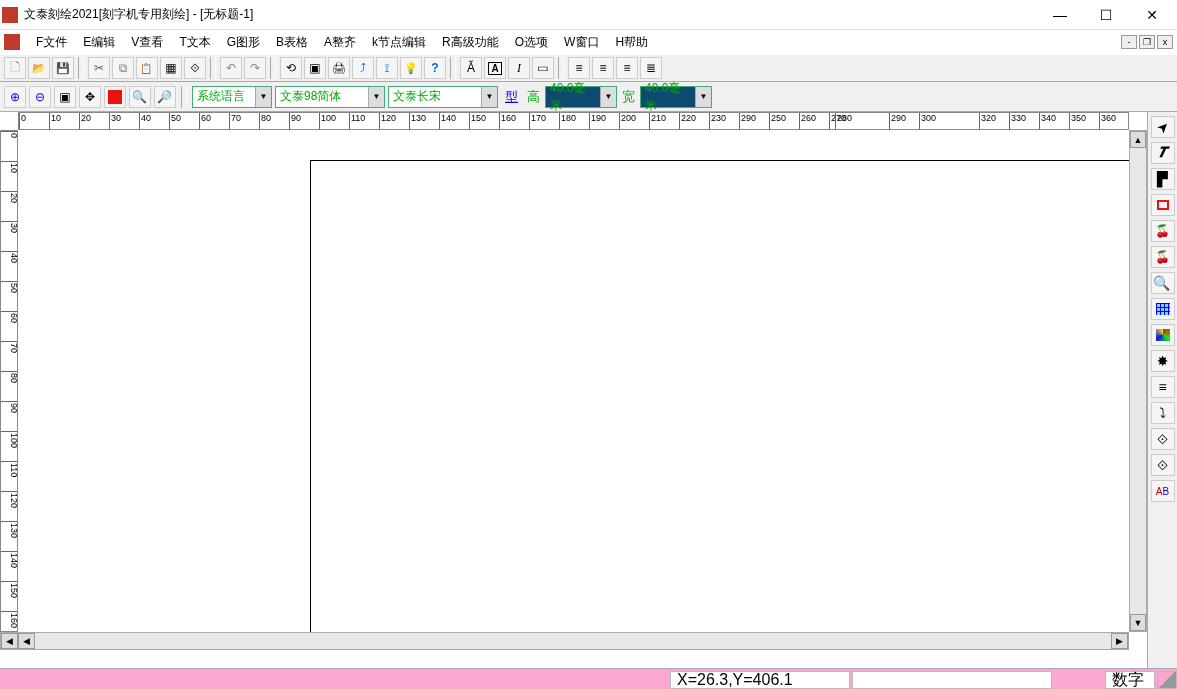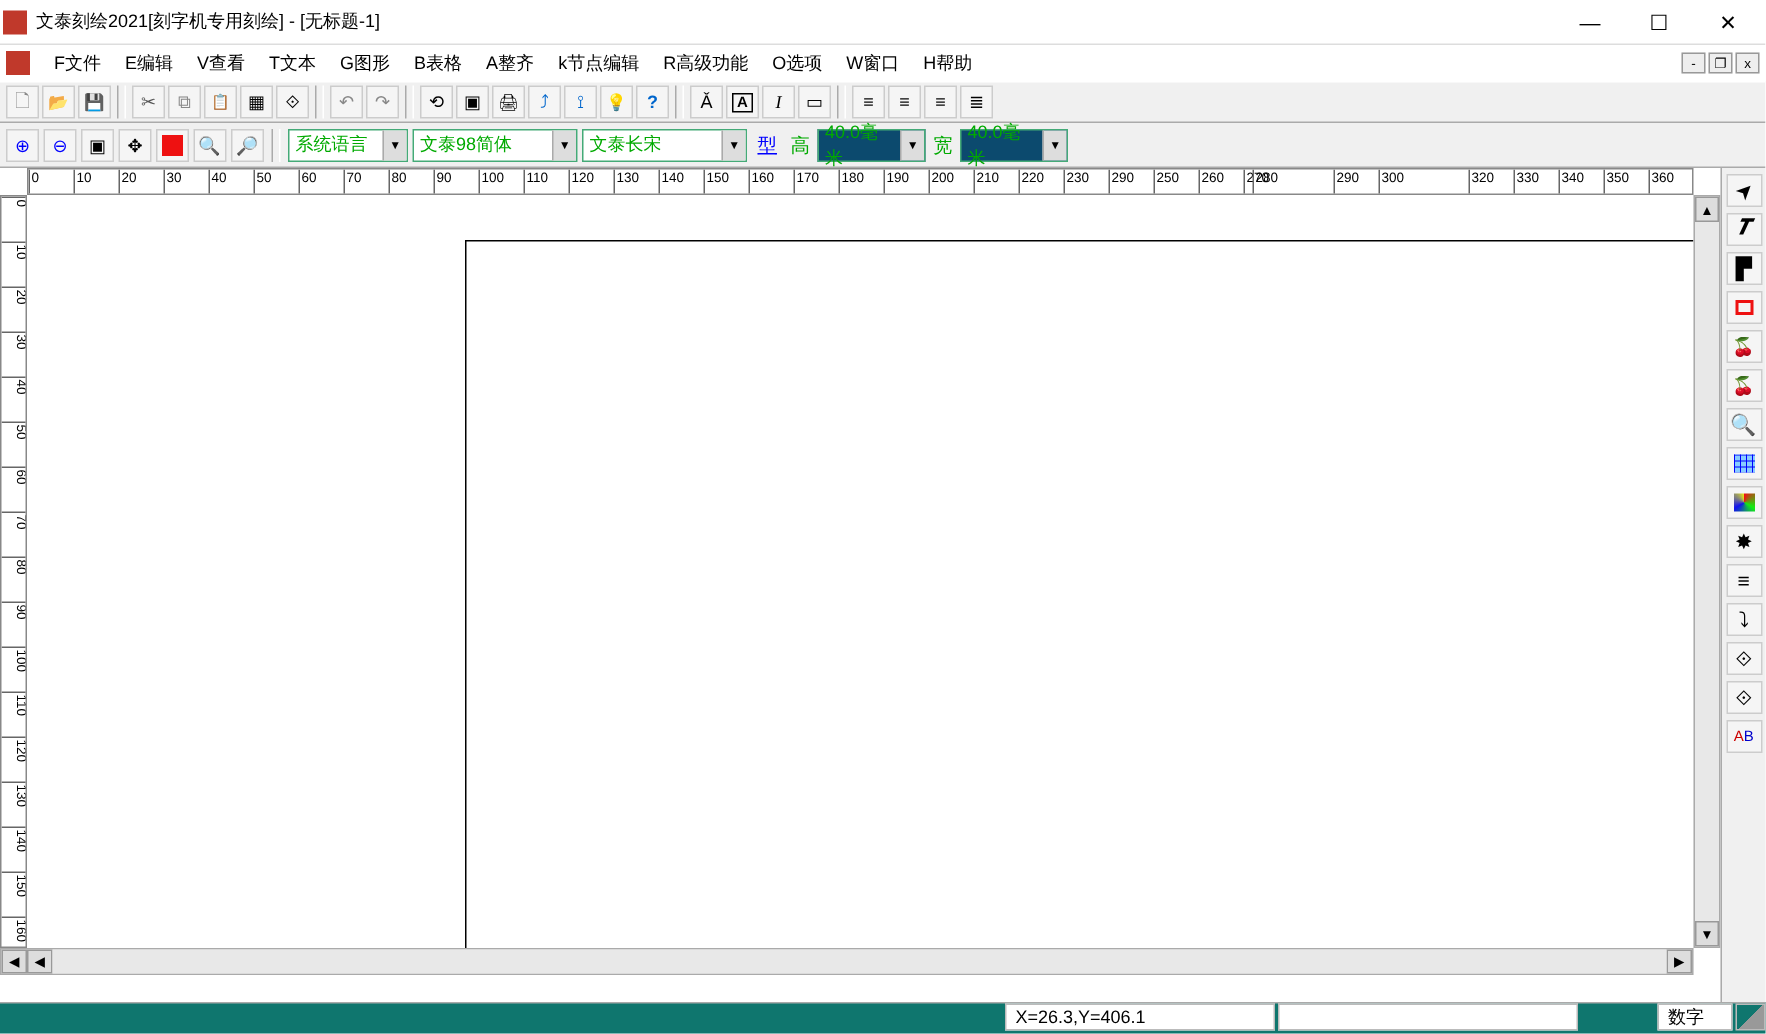--- a/index.html
+++ b/index.html
@@ -39,21 +39,21 @@
 .scroll-h { position: absolute; bottom: 18px; left: 0; right: 18px; height: 18px; background: #f0f0f0; border: 1px solid #aaa; display: flex; }
 .scroll-arrow { width: 17px; height: 16px; background: #ddd; border: 1px solid #999; display: flex; align-items: center; justify-content: center; font-size: 9px; cursor: pointer; }
 .scroll-track { flex: 1; background: #e8e8e8; position: relative; }
 .scroll-v { position: absolute; top: 18px; right: 0; bottom: 36px; width: 18px; background: #f0f0f0; border: 1px solid #aaa; display: flex; flex-direction: column; }
 .scroll-v .scroll-arrow { width: 16px; height: 17px; }
 .scroll-v .scroll-track { flex: 1; }
 
 .side-toolbar { position: absolute; top: 112px; right: 0; width: 30px; bottom: 21px; background: #f0f0f0; border-left: 1px solid #aaa; display: flex; flex-direction: column; align-items: center; padding: 4px 0; gap: 4px; }
 .side-btn { width: 24px; height: 22px; border: 1px solid #ccc; background: #f5f5f5; display: flex; align-items: center; justify-content: center; cursor: pointer; font-size: 14px; }
 
-.statusbar { position: absolute; bottom: 0; left: 0; right: 0; height: 21px; background: #0f766e; border-top: 1px solid #aaa; display: flex; align-items: flex-start; font-size: 12px; }
+.statusbar { position: absolute; bottom: 0; left: 0; right: 0; height: 21px; background: #f9a8d4; border-top: 1px solid #aaa; display: flex; align-items: flex-end; font-size: 16px; }
 .status-cell { border: 1px solid #bbb; height: 18px; padding: 0 6px; display: flex; align-items: center; margin-right: 2px; background: #fff; }
 
 
 .i-new::before{content:"🗋";color:#888;}
 .i-open::before{content:"📂";font-size:11px;}
 .i-save::before{content:"💾";font-size:11px;}
 .i-cut::before{content:"✂";color:#555;}
 .i-copy::before{content:"⧉";color:#888;}
 .i-paste::before{content:"📋";font-size:10px;color:#888;}
 .i-undo::before{content:"↶";color:#888;}

